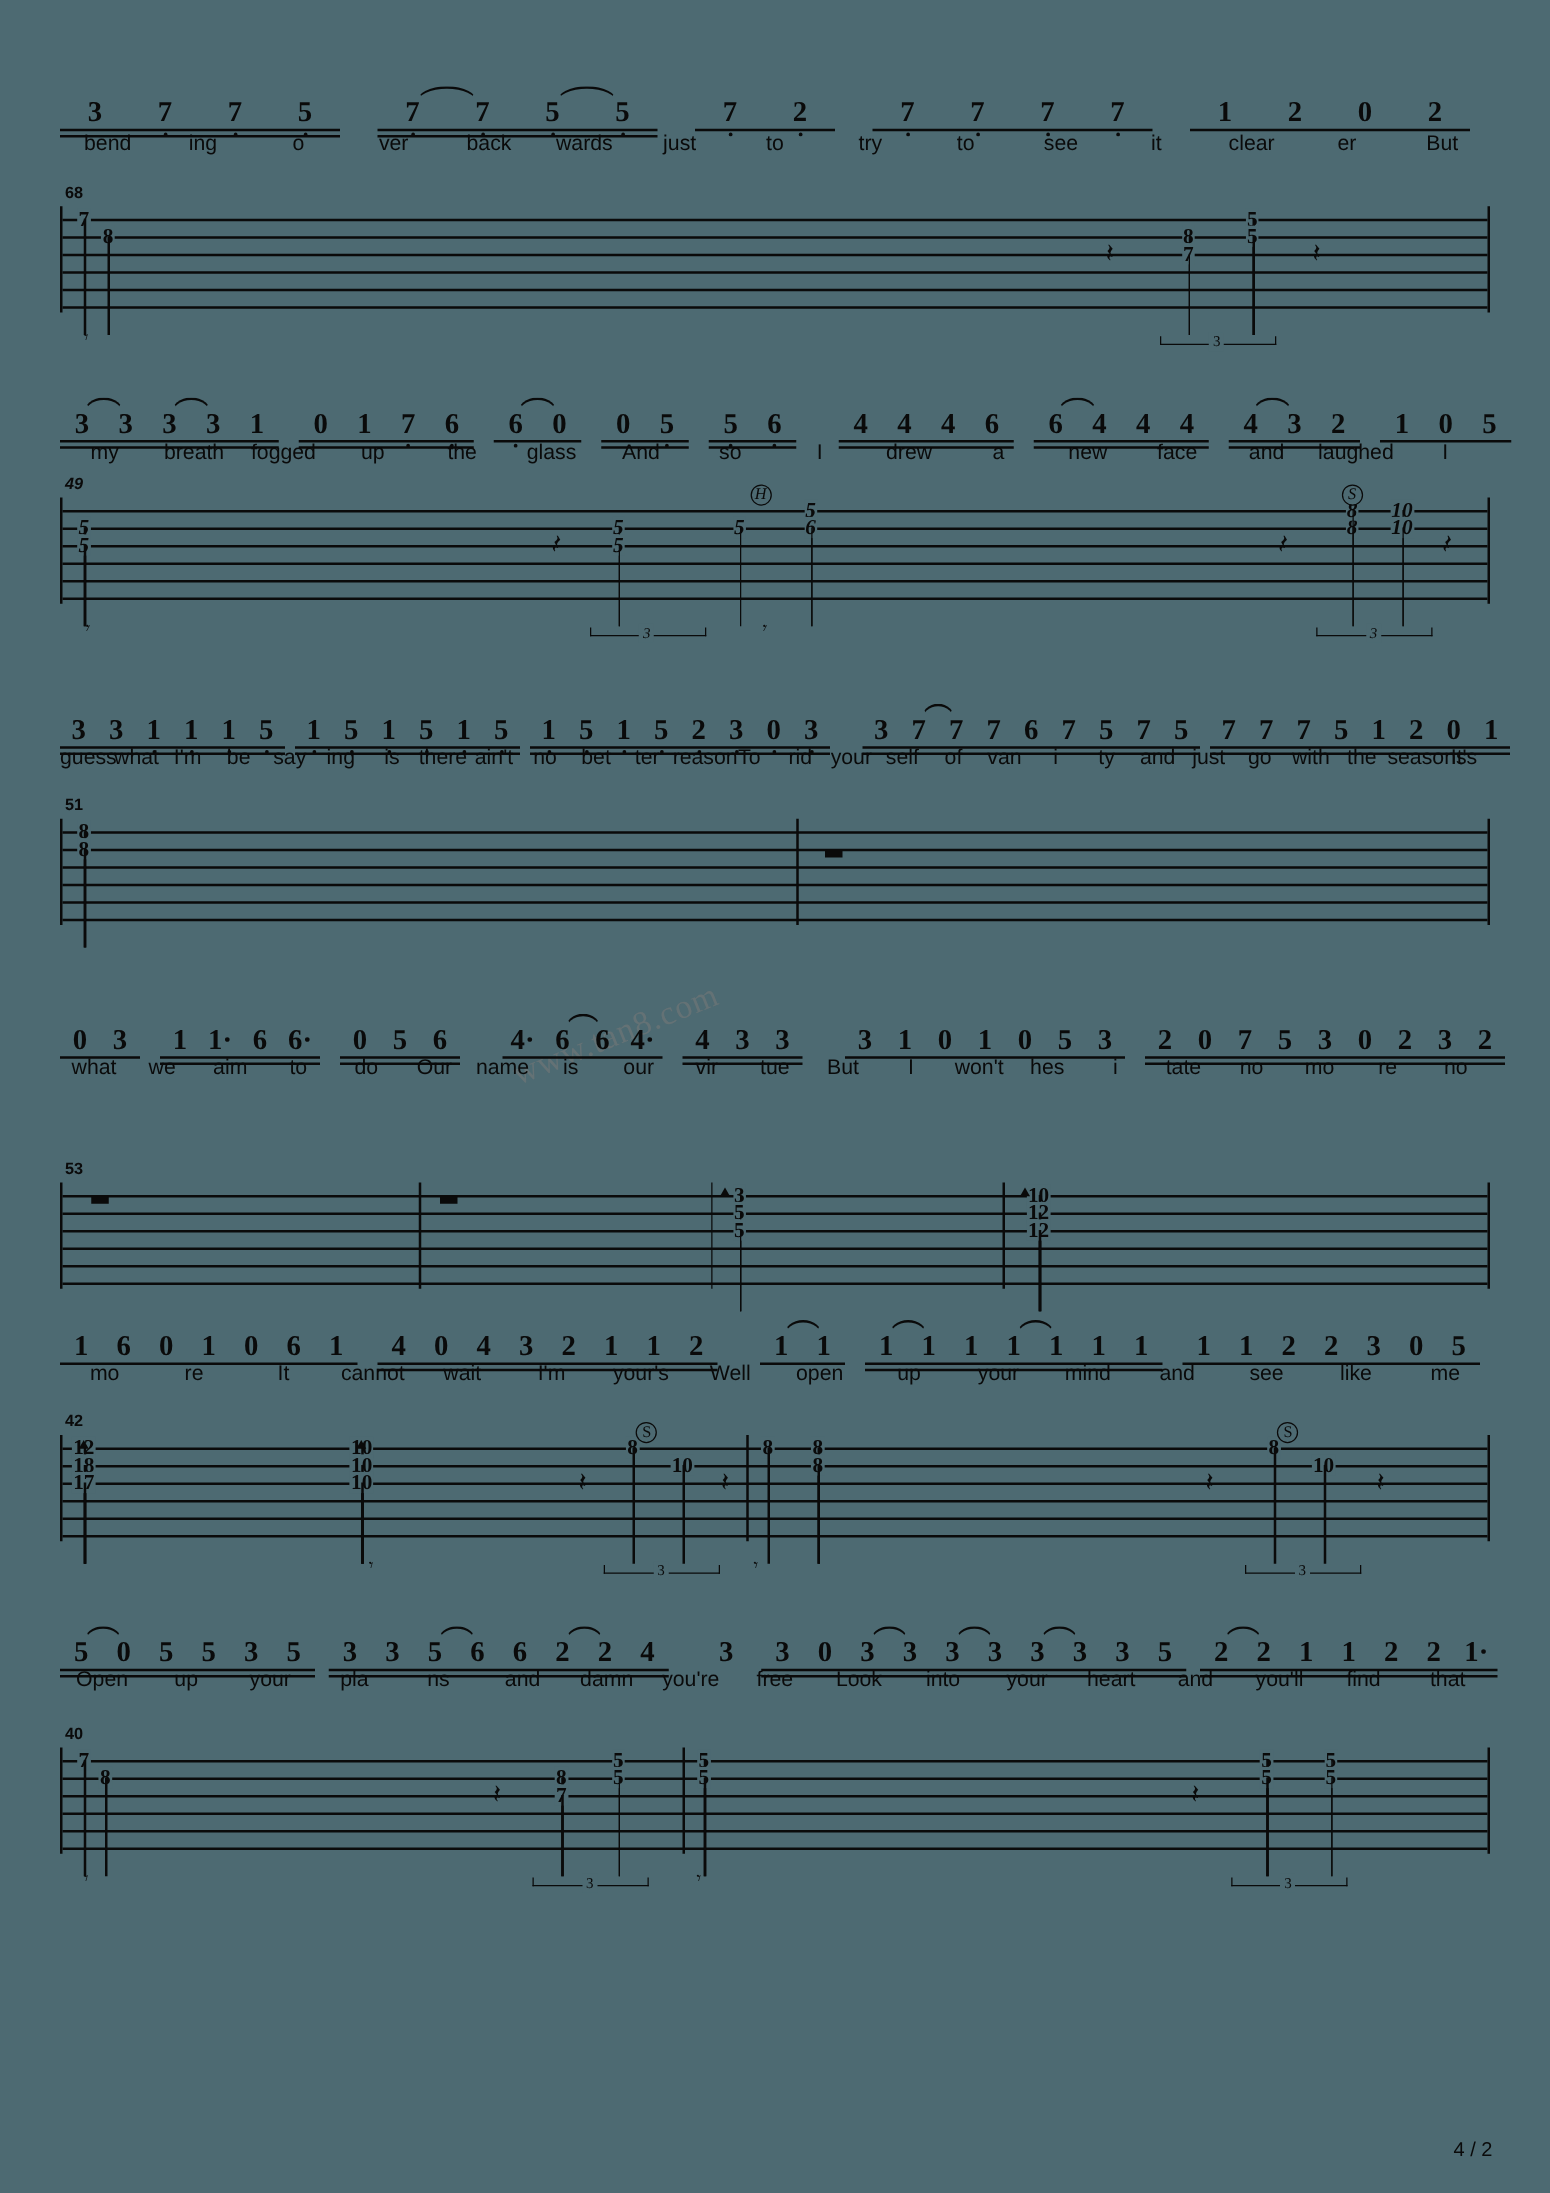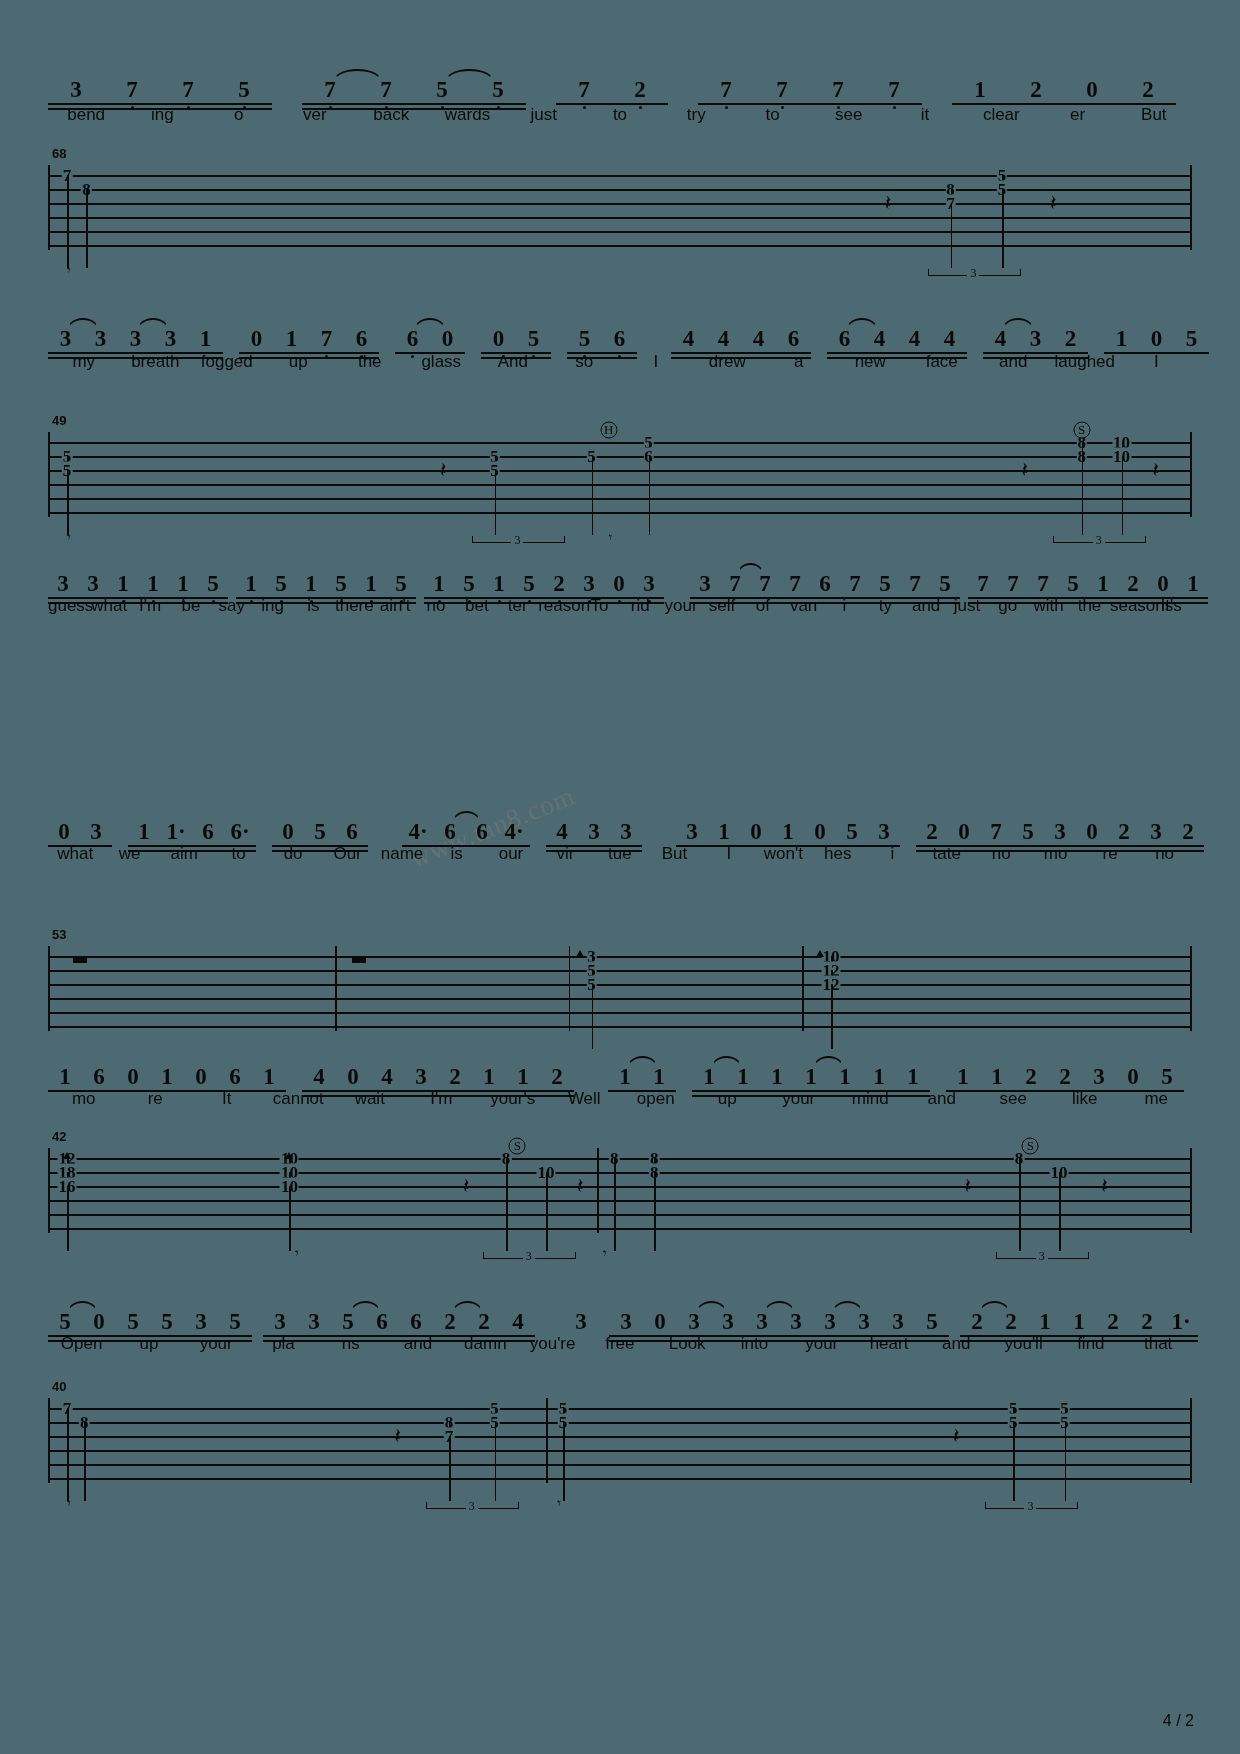--- a/index.html
+++ b/index.html
@@ -464,21 +464,21 @@
           </div>
           <div class="jp-note" style="width: 35px;">
             <span class="num">5</span>
           </div>
           <div class="beam1"></div>
         </div>
       </div>
   </div>
   <div class="lyrics" style="top:352px;" id="ly-b"><span class="lyr" style="width: 71.5px;">my</span><span class="lyr" style="width: 71.5px;">breath</span><span class="lyr" style="width: 71.5px;">fogged</span><span class="lyr" style="width: 71.5px;">up</span><span class="lyr" style="width: 71.5px;">the</span><span class="lyr" style="width: 71.5px;">glass</span><span class="lyr" style="width: 71.5px;">And</span><span class="lyr" style="width: 71.5px;">so</span><span class="lyr" style="width: 71.5px;">I</span><span class="lyr" style="width: 71.5px;">drew</span><span class="lyr" style="width: 71.5px;">a</span><span class="lyr" style="width: 71.5px;">new</span><span class="lyr" style="width: 71.5px;">face</span><span class="lyr" style="width: 71.5px;">and</span><span class="lyr" style="width: 71.5px;">laughed</span><span class="lyr" style="width: 71.5px;">I</span></div>
 
-  <div class="tabsys" style="top:432px;">
+  <div class="tabsys" style="top:398px;font-style:italic;">
     <div class="tabstaff" id="tab-49">
         <div class="tabline" style="top: 10px;"></div>
         <div class="tabline" style="top: 24px;"></div>
         <div class="tabline" style="top: 38px;"></div>
         <div class="tabline" style="top: 52px;"></div>
         <div class="tabline" style="top: 66px;"></div>
         <div class="tabline" style="top: 80px;"></div>
         <div class="measnum">49</div>
         <div class="tabnum" style="left: 1.5%; top: 24px;">5</div>
         <div class="stem" style="left: 1.5%; top: 24px; height: 79px;"></div>
@@ -648,20 +648,37 @@
           <div class="jp-note" style="width: 30px;">
             <span class="num">1</span>
           </div>
           <div class="beam1"></div>
           <div class="beam2"></div>
         </div>
       </div>
   </div>
   <div class="lyrics" style="top:596px;" id="ly-c"><span class="lyr" style="width: 40.8571px;">guess</span><span class="lyr" style="width: 40.8571px;">what</span><span class="lyr" style="width: 40.8571px;">I'm</span><span class="lyr" style="width: 40.8571px;">be</span><span class="lyr" style="width: 40.8571px;">say</span><span class="lyr" style="width: 40.8571px;">ing</span><span class="lyr" style="width: 40.8571px;">is</span><span class="lyr" style="width: 40.8571px;">there</span><span class="lyr" style="width: 40.8571px;">ain't</span><span class="lyr" style="width: 40.8571px;">no</span><span class="lyr" style="width: 40.8571px;">bet</span><span class="lyr" style="width: 40.8571px;">ter</span><span class="lyr" style="width: 40.8571px;">reason</span><span class="lyr" style="width: 40.8571px;">To</span><span class="lyr" style="width: 40.8571px;">rid</span><span class="lyr" style="width: 40.8571px;">your</span><span class="lyr" style="width: 40.8571px;">self</span><span class="lyr" style="width: 40.8571px;">of</span><span class="lyr" style="width: 40.8571px;">van</span><span class="lyr" style="width: 40.8571px;">i</span><span class="lyr" style="width: 40.8571px;">ty</span><span class="lyr" style="width: 40.8571px;">and</span><span class="lyr" style="width: 40.8571px;">just</span><span class="lyr" style="width: 40.8571px;">go</span><span class="lyr" style="width: 40.8571px;">with</span><span class="lyr" style="width: 40.8571px;">the</span><span class="lyr" style="width: 40.8571px;">seasons</span><span class="lyr" style="width: 40.8571px;">It's</span></div>
 
+  <div class="tabsys" style="top:655px;">
+    <div class="tabstaff" id="tab-51">
+        <div class="tabline" style="top: 10px;"></div>
+        <div class="tabline" style="top: 24px;"></div>
+        <div class="tabline" style="top: 38px;"></div>
+        <div class="tabline" style="top: 52px;"></div>
+        <div class="tabline" style="top: 66px;"></div>
+        <div class="tabline" style="top: 80px;"></div>
+        <div class="measnum">51</div>
+        <div class="tabbar" style="left: 51.5%;"></div>
+        <div class="tabnum" style="left: 1.5%; top: 10px;">8</div>
+        <div class="stem" style="left: 1.5%; top: 10px; height: 93px;"></div>
+        <div class="tabnum" style="left: 1.5%; top: 24px;">8</div>
+        <div class="stem" style="left: 1.5%; top: 24px; height: 79px;"></div>
+        <div style="position: absolute; left: 53.5%; top: 25px; width: 14px; height: 6px; background: rgb(10, 10, 10);"></div>
+      </div>
+  </div>
 
   <div class="watermark" style="left:405px; top:812px;">www.tan8.com</div>
 
   <div class="jianpu" style="top:798px;">
     <div class="jp-row" id="jp-d">
         <div class="jp-group" style="margin-right: 16px;">
           <div class="jp-note" style="width: 32px;">
             <span class="num">0</span>
           </div>
           <div class="jp-note" style="width: 32px;">
@@ -946,21 +963,21 @@
         <div class="tabline" style="top: 38px;"></div>
         <div class="tabline" style="top: 52px;"></div>
         <div class="tabline" style="top: 66px;"></div>
         <div class="tabline" style="top: 80px;"></div>
         <div class="measnum">42</div>
         <div class="tabbar" style="left: 48%;"></div>
         <div class="tabnum" style="left: 1.5%; top: 10px;">12</div>
         <div class="stem" style="left: 1.5%; top: 10px; height: 93px;"></div>
         <div class="tabnum" style="left: 1.5%; top: 24px;">18</div>
         <div class="stem" style="left: 1.5%; top: 24px; height: 79px;"></div>
-        <div class="tabnum" style="left: 1.5%; top: 38px;">16</div>
+        <div class="tabnum" style="left: 1.5%; top: 38px;">17</div>
         <div class="stem" style="left: 1.5%; top: 38px; height: 65px;"></div>
         <div class="tabnum" style="left: 21%; top: 10px;">10</div>
         <div class="stem" style="left: 21%; top: 10px; height: 93px;"></div>
         <div class="tabnum" style="left: 21%; top: 24px;">10</div>
         <div class="stem" style="left: 21%; top: 24px; height: 79px;"></div>
         <div class="tabnum" style="left: 21%; top: 38px;">10</div>
         <div class="stem" style="left: 21%; top: 38px; height: 65px;"></div>
         <div class="tabnum" style="left: 40%; top: 10px;">8</div>
         <div class="stem" style="left: 40%; top: 10px; height: 93px;"></div>
         <div class="tabnum" style="left: 43.5%; top: 24px;">10</div>

